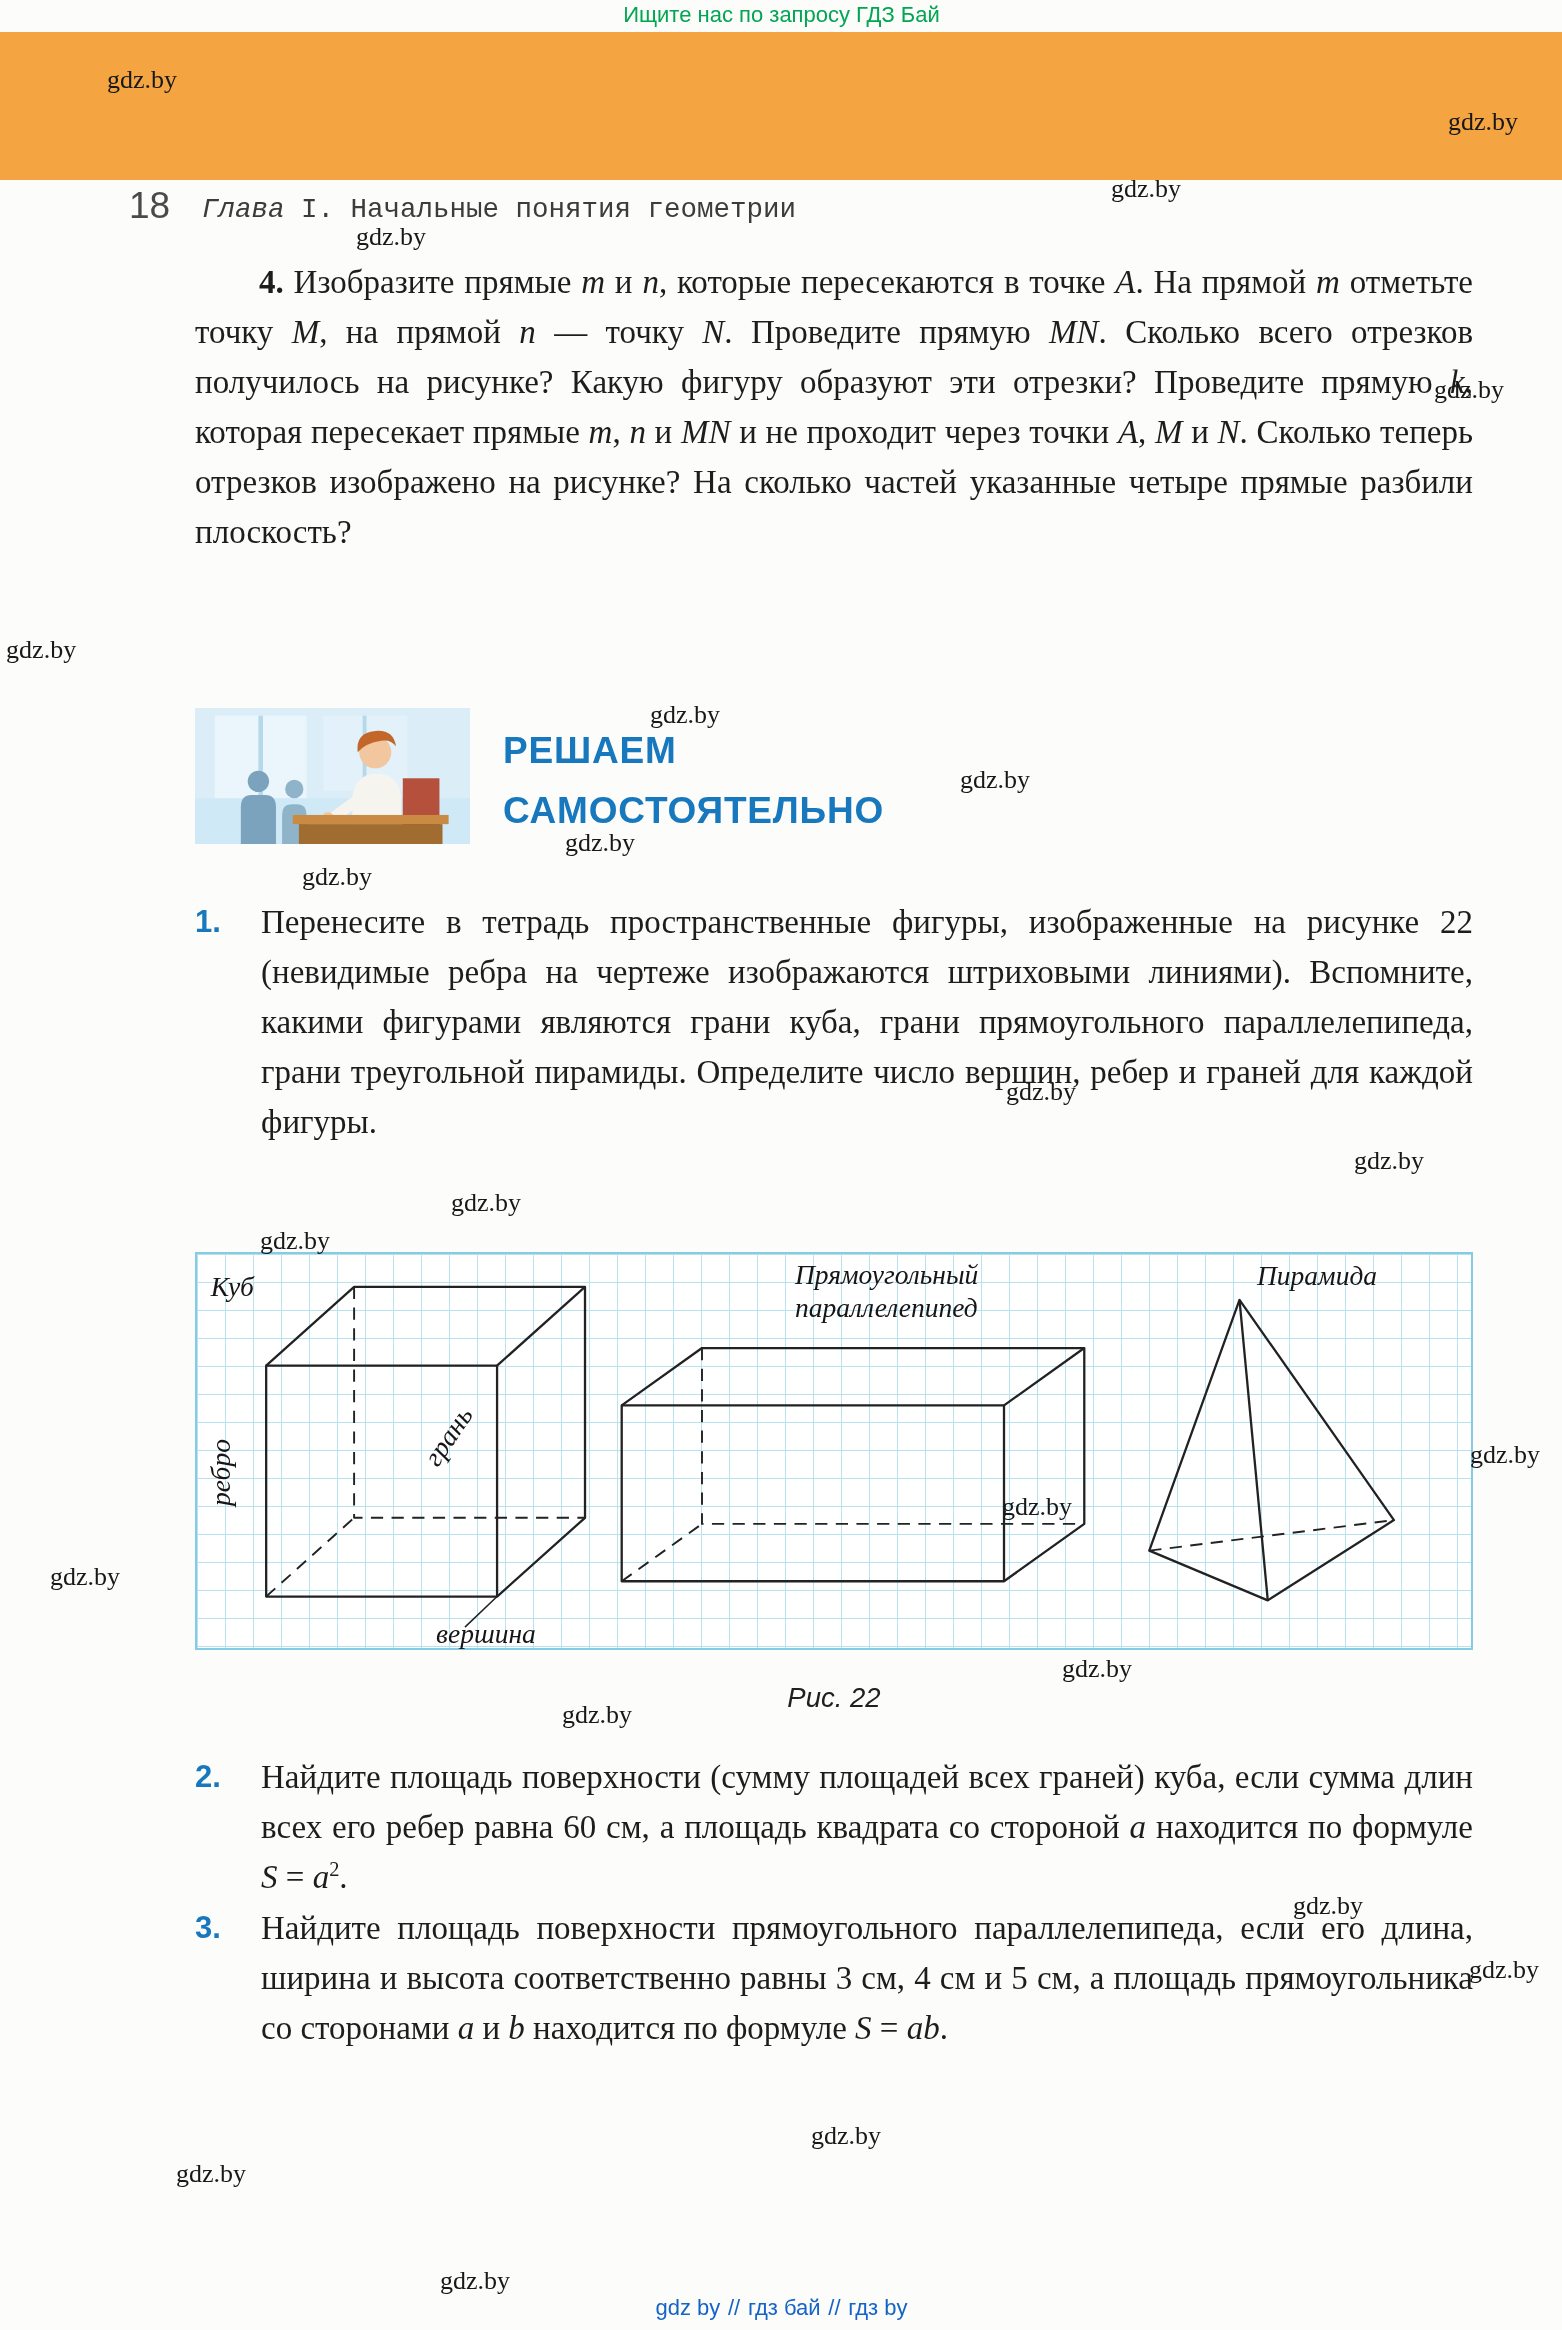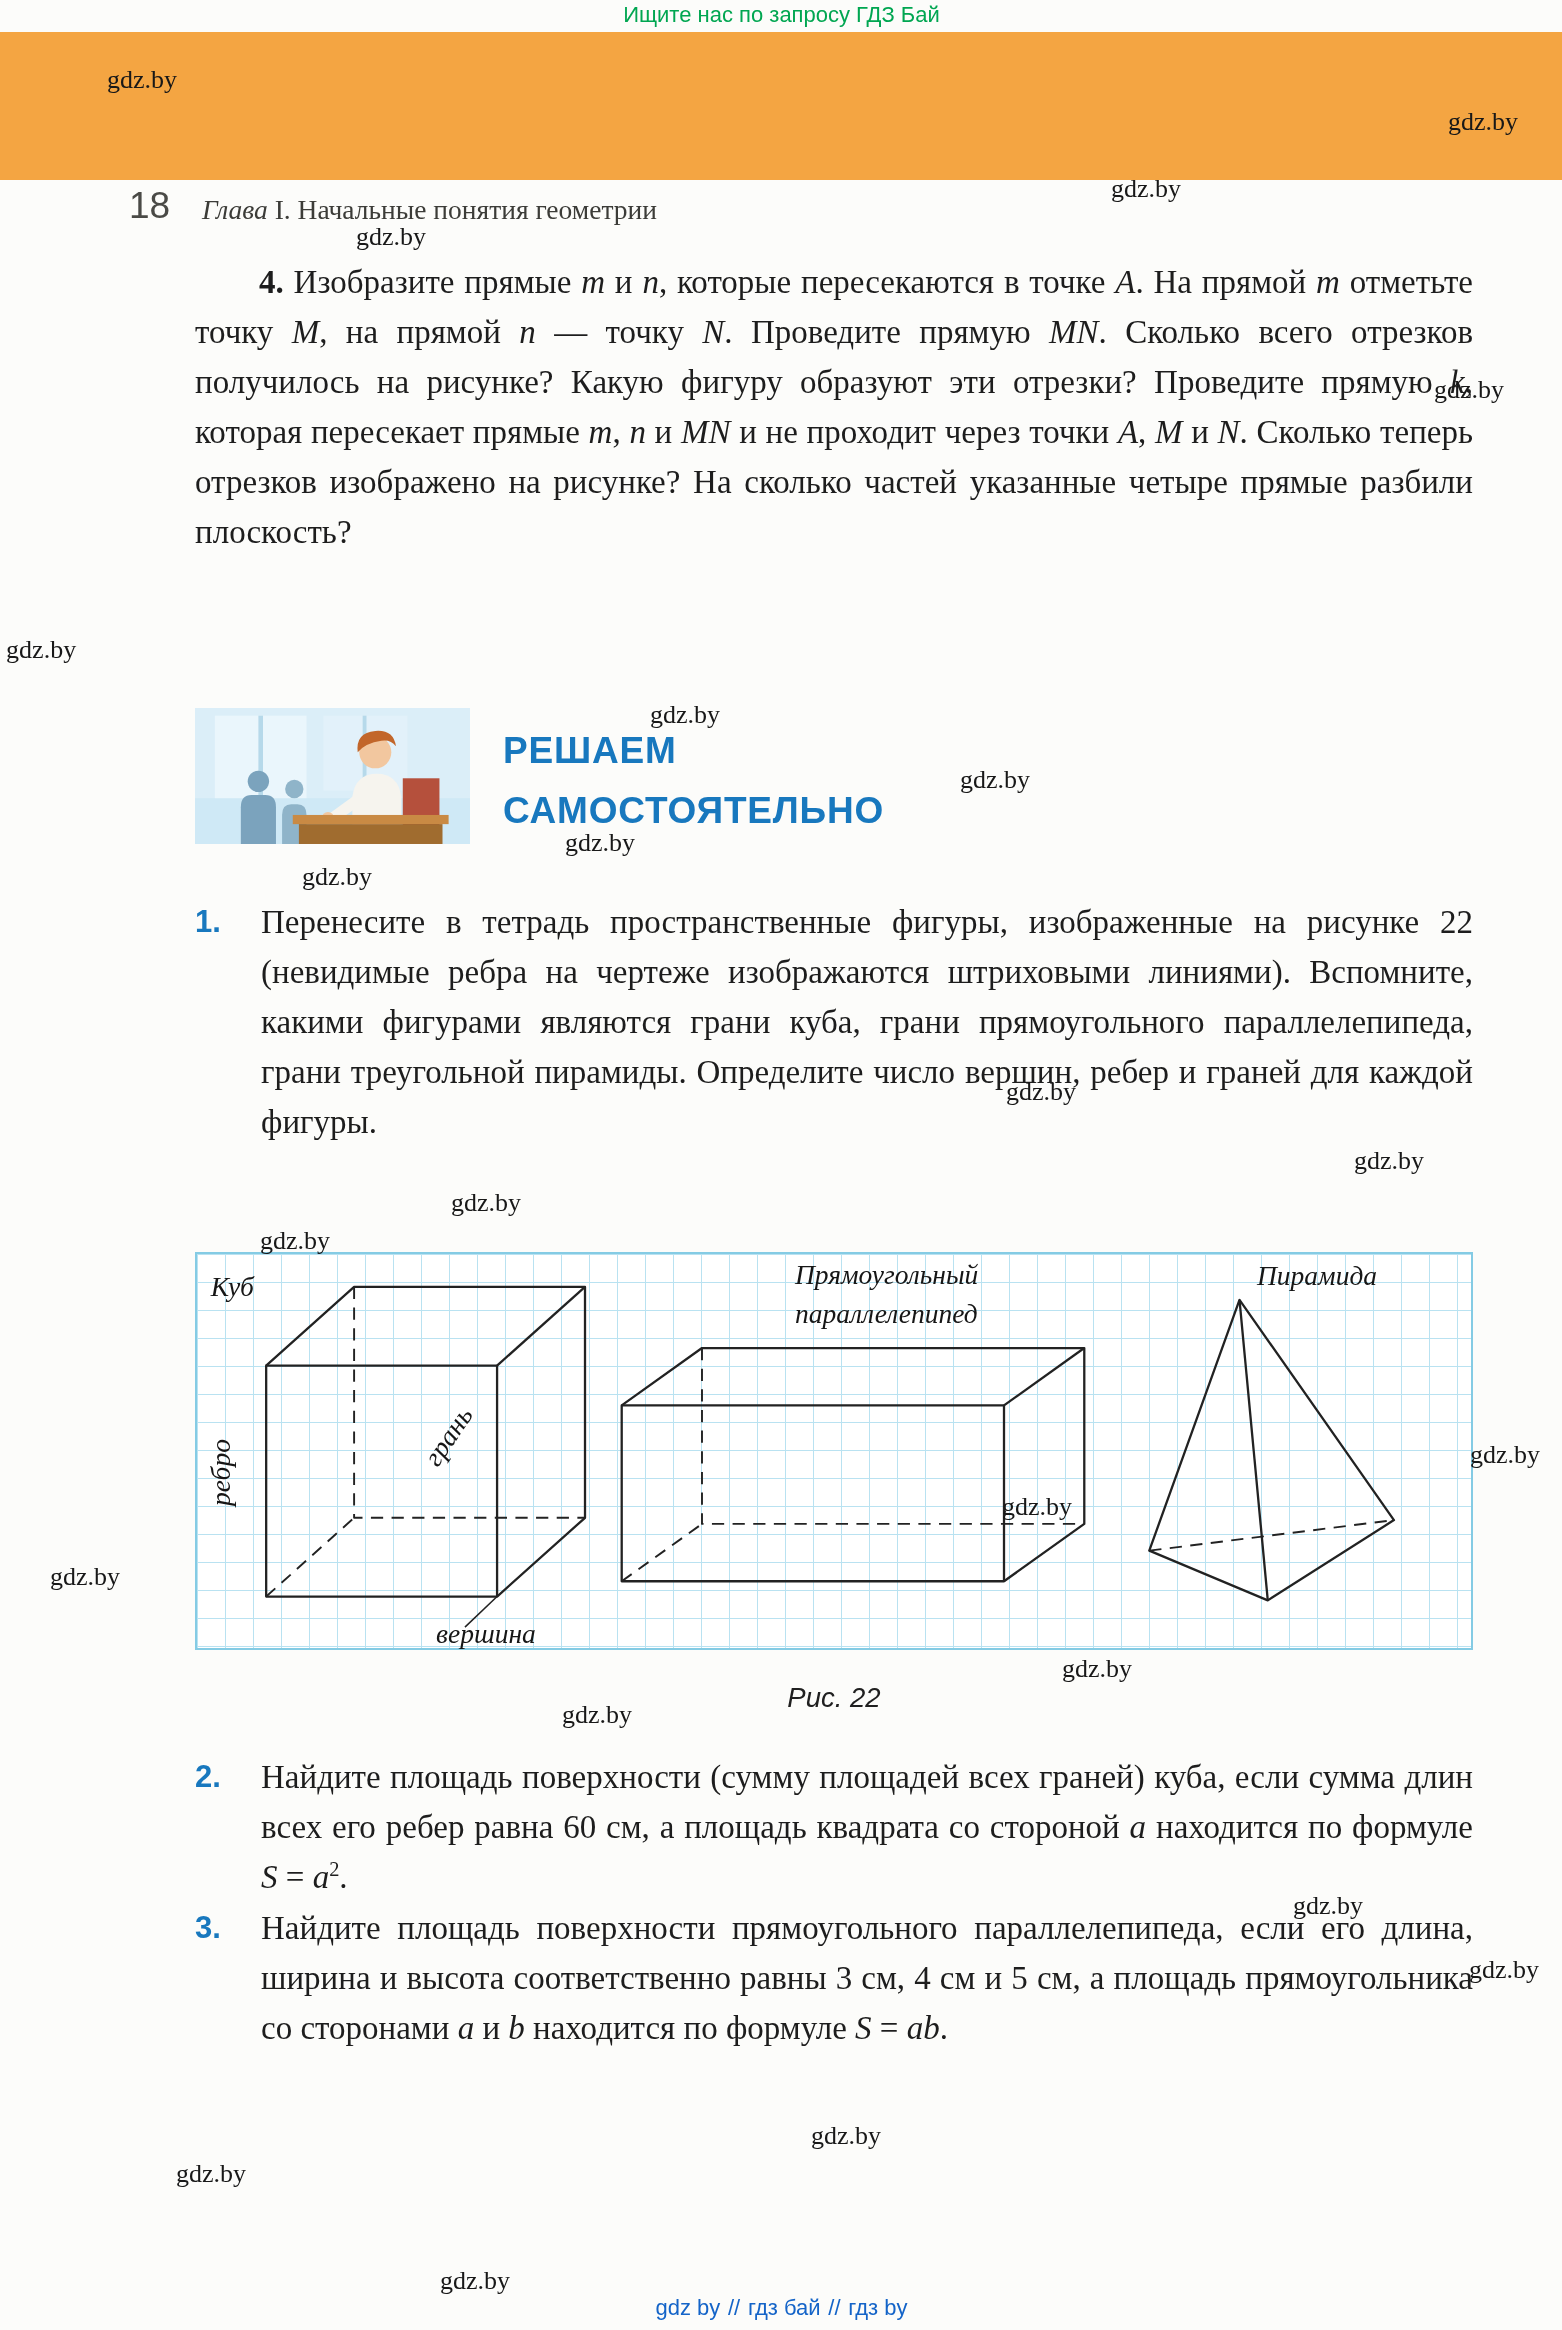--- a/index.html
+++ b/index.html
@@ -21,21 +21,21 @@
   .band {
     position:absolute; top:32px; left:0; width:100%; height:148px;
     background:var(--band-orange,#f4a542);
   }
   .page-num {
     position:absolute; left:129px; top:153px;
     font-family:"Liberation Sans", sans-serif; font-size:37px; color:#4a4a46;
   }
   .chapter {
     position:absolute; left:202px; top:162px;
-    font-family:Liberation Serif, serif; font-size:27.5px; color:#3c3c38;
+    font-family:Liberation Mono, monospace; font-size:27.5px; color:#3c3c38;
   }
   .wm {
     position:absolute; z-index:30; white-space:nowrap;
     font-family:Liberation Serif, serif; font-size:26px; color:#181818;
   }
   .para4 {
     position:absolute; left:195px; top:257px; width:1278px;
     font-size:33px; line-height:50px; text-align:justify; text-indent:64px;
   }
   .illus { position:absolute; left:195px; top:708px; width:275px; height:136px; }
@@ -68,21 +68,21 @@
   .figure svg.draw { position:absolute; left:0; top:0; width:1273px; height:393px; }
   .fig-label {
     position:absolute; z-index:5; white-space:nowrap;
     font-style:italic; font-size:27.5px; color:#161616;
   }
   .lbl-cube   { left:13.8px;  top:9.2px;margin-top:8px; }
   .lbl-edge   { left:7.7px;  top:252px; transform:rotate(-90deg); transform-origin:0 0; }
   .lbl-face   { left:220px; top:200px; transform:rotate(-56deg); transform-origin:0 0; }
   .lbl-vertex { left:239px; top:364px; }
   .lbl-box1   { left:598px; top:4.6px; }
-  .lbl-box2   { left:598px; top:44px; }
+  .lbl-box2   { left:598px; top:38px; }
   .lbl-pyr    { left:1060px; top:6.1px; }
 
   .caption {
     position:absolute; left:195px; top:1682px; width:1278px; text-align:center;
     font-family:"Liberation Sans", sans-serif; font-style:italic; font-size:27.5px; color:#202020;
   }
   .copyright {
     position:absolute; left:0; top:2182px; width:100%; text-align:center;
     font-family:"Liberation Sans", sans-serif; font-size:34px;
     color:var(--copyright-pink,#f49ab2);

